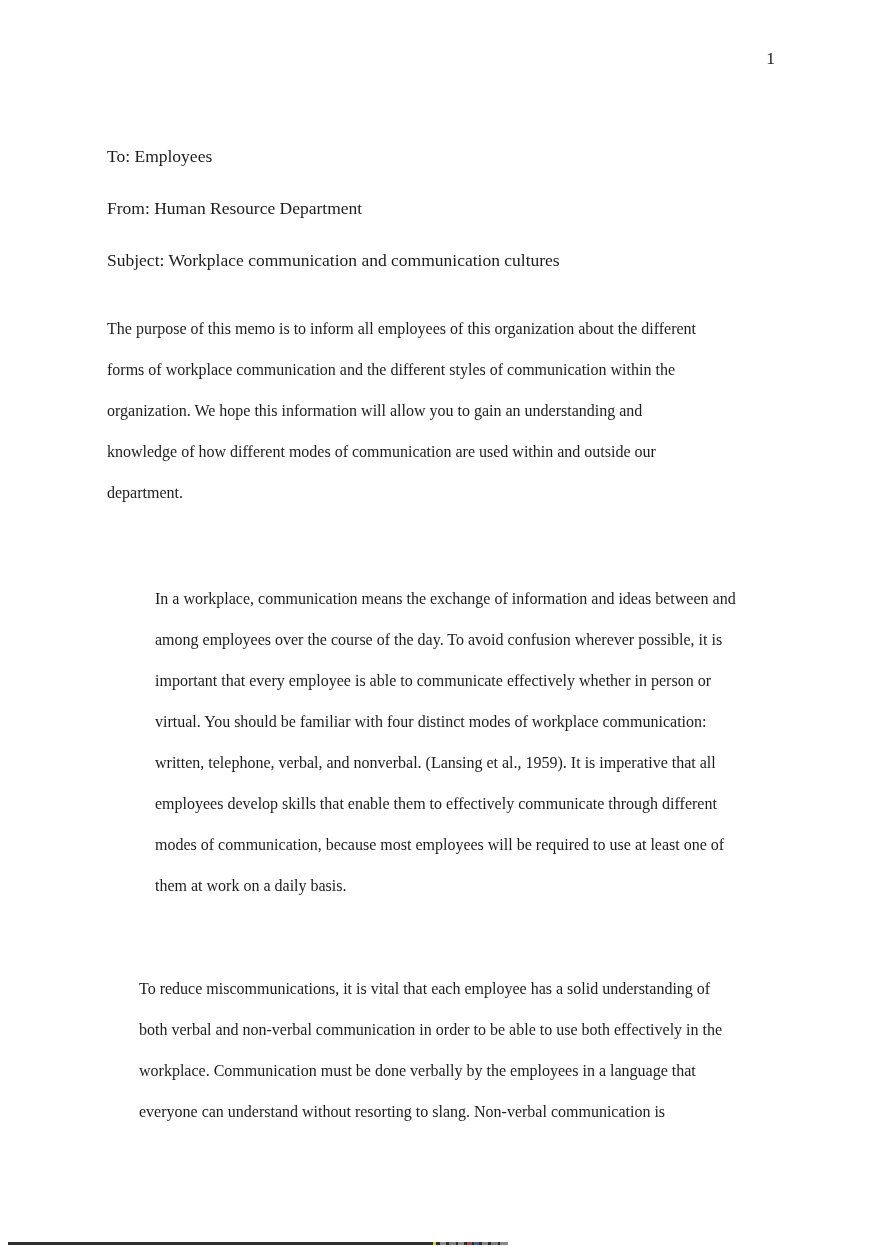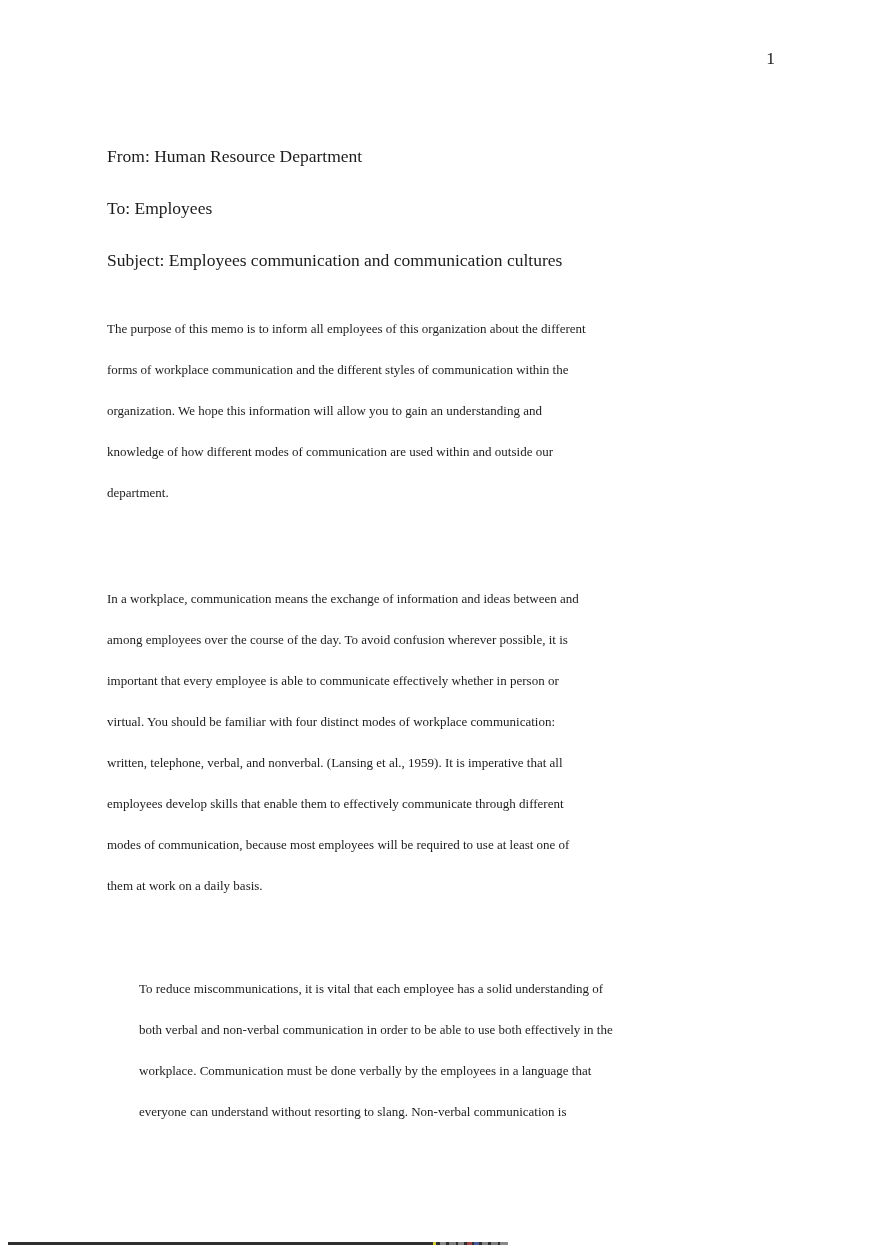--- a/index.html
+++ b/index.html
@@ -31,27 +31,27 @@
     top: 136px;
     width: 740px;
   }
   .memo-header-line {
     font-size: 17.5px;
     line-height: 41px;
     margin: 0 0 11px 0;
     white-space: pre;
   }
   .para {
-    font-size: 13px;
+    font-size: 16px;
     line-height: 41px;
     margin: 0;
     white-space: pre;
   }
   .para-1 { margin-top: 27px; }
-  .para-2 { margin-top: 65px; }
+  .para-2 { margin-top: 65px; margin-left: 48px; }
   .para-3 { margin-top: 62px; margin-left: 32px; }
   .footer-rule {
     position: absolute;
     left: 8px;
     top: 1242px;
     width: 495px;
     height: 3px;
     background: #2e2e2e;
   }
   .footer-mark {
@@ -72,25 +72,25 @@
 </style>
 </head>
 <body>
 
 <div class="page">
 
   <div class="page-number">1</div>
 
   <div class="content">
 
+    <p class="memo-header-line">To: Employees</p>
+
     <p class="memo-header-line">From: Human Resource Department</p>
 
-    <p class="memo-header-line">To: Employees</p>
-
-    <p class="memo-header-line">Subject: Employees communication and communication cultures</p>
+    <p class="memo-header-line">Subject: Workplace communication and communication cultures</p>
 
     <p class="para para-1">The purpose of this memo is to inform all employees of this organization about the different
 forms of workplace communication and the different styles of communication within the
 organization. We hope this information will allow you to gain an understanding and
 knowledge of how different modes of communication are used within and outside our
 department.</p>
 
     <p class="para para-2">In a workplace, communication means the exchange of information and ideas between and
 among employees over the course of the day. To avoid confusion wherever possible, it is
 important that every employee is able to communicate effectively whether in person or

